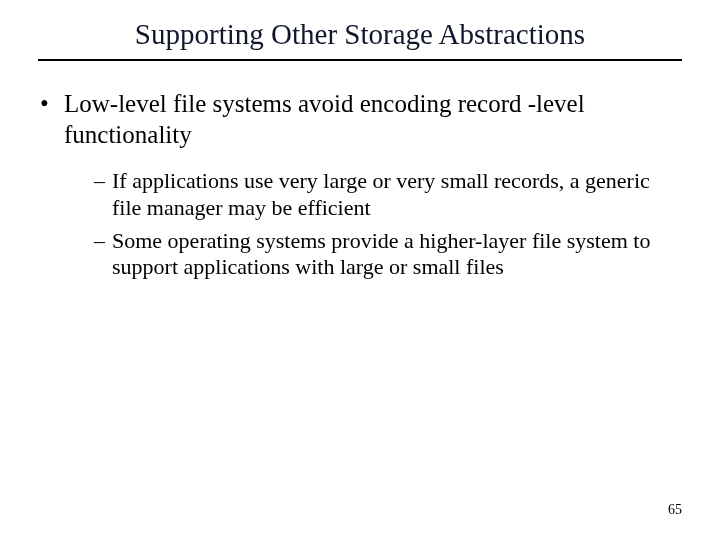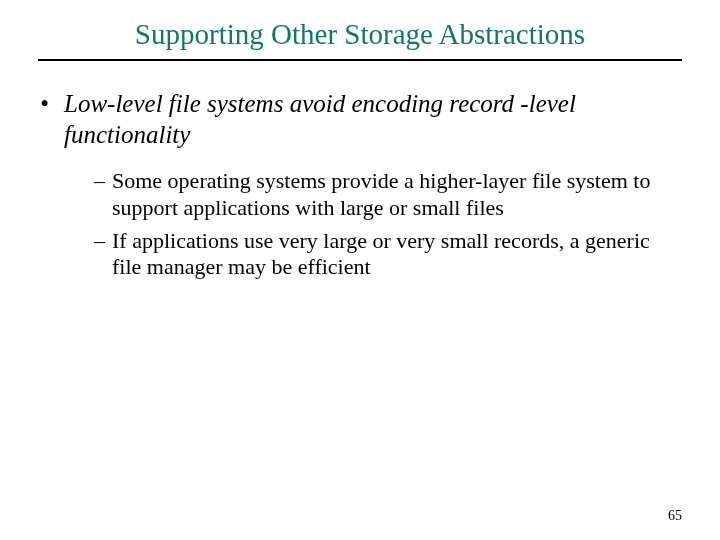--- a/index.html
+++ b/index.html
@@ -15,37 +15,36 @@
   .slide {
     width: 720px;
     height: 540px;
     position: relative;
     box-sizing: border-box;
     padding: 18px 38px 0 38px;
   }
   .title {
     text-align: center;
     font-size: 29px;
-    color: #0f766e;
+    color: #0f172a;
     margin: 0 0 8px 0;
     font-weight: normal;
   }
   .rule {
     border: none;
     border-top: 2px solid #000000;
     margin: 0 0 28px 0;
   }
   .main-bullet {
     font-size: 25px;
     color: #000000;
     margin: 0 0 18px 0;
     padding-left: 26px;
     position: relative;
     line-height: 1.22;
-    font-style: italic;
   }
   .main-bullet::before {
     content: "•";
     position: absolute;
     left: 2px;
     top: 0;
   }
   .sub-list {
     margin: 0;
     padding: 0 0 0 56px;
@@ -61,30 +60,30 @@
   }
   .sub-bullet::before {
     content: "–";
     position: absolute;
     left: 0;
     top: 0;
   }
   .page-num {
     position: absolute;
     right: 38px;
-    bottom: 16px;
+    bottom: 22px;
     font-size: 14px;
     color: #000000;
   }
 </style>
 </head>
 <body>
 
 <div class="slide">
   <h1 class="title">Supporting Other Storage Abstractions</h1>
   <hr class="rule">
   <div class="main-bullet">Low-level file systems avoid encoding record -level functionality</div>
   <ul class="sub-list">
+    <li class="sub-bullet">If applications use very large or very small records, a generic file manager may be efficient</li>
     <li class="sub-bullet">Some operating systems provide a higher-layer file system to support applications with large or small files</li>
-    <li class="sub-bullet">If applications use very large or very small records, a generic file manager may be efficient</li>
   </ul>
   <div class="page-num">65</div>
 </div>
 
 </body></html>

